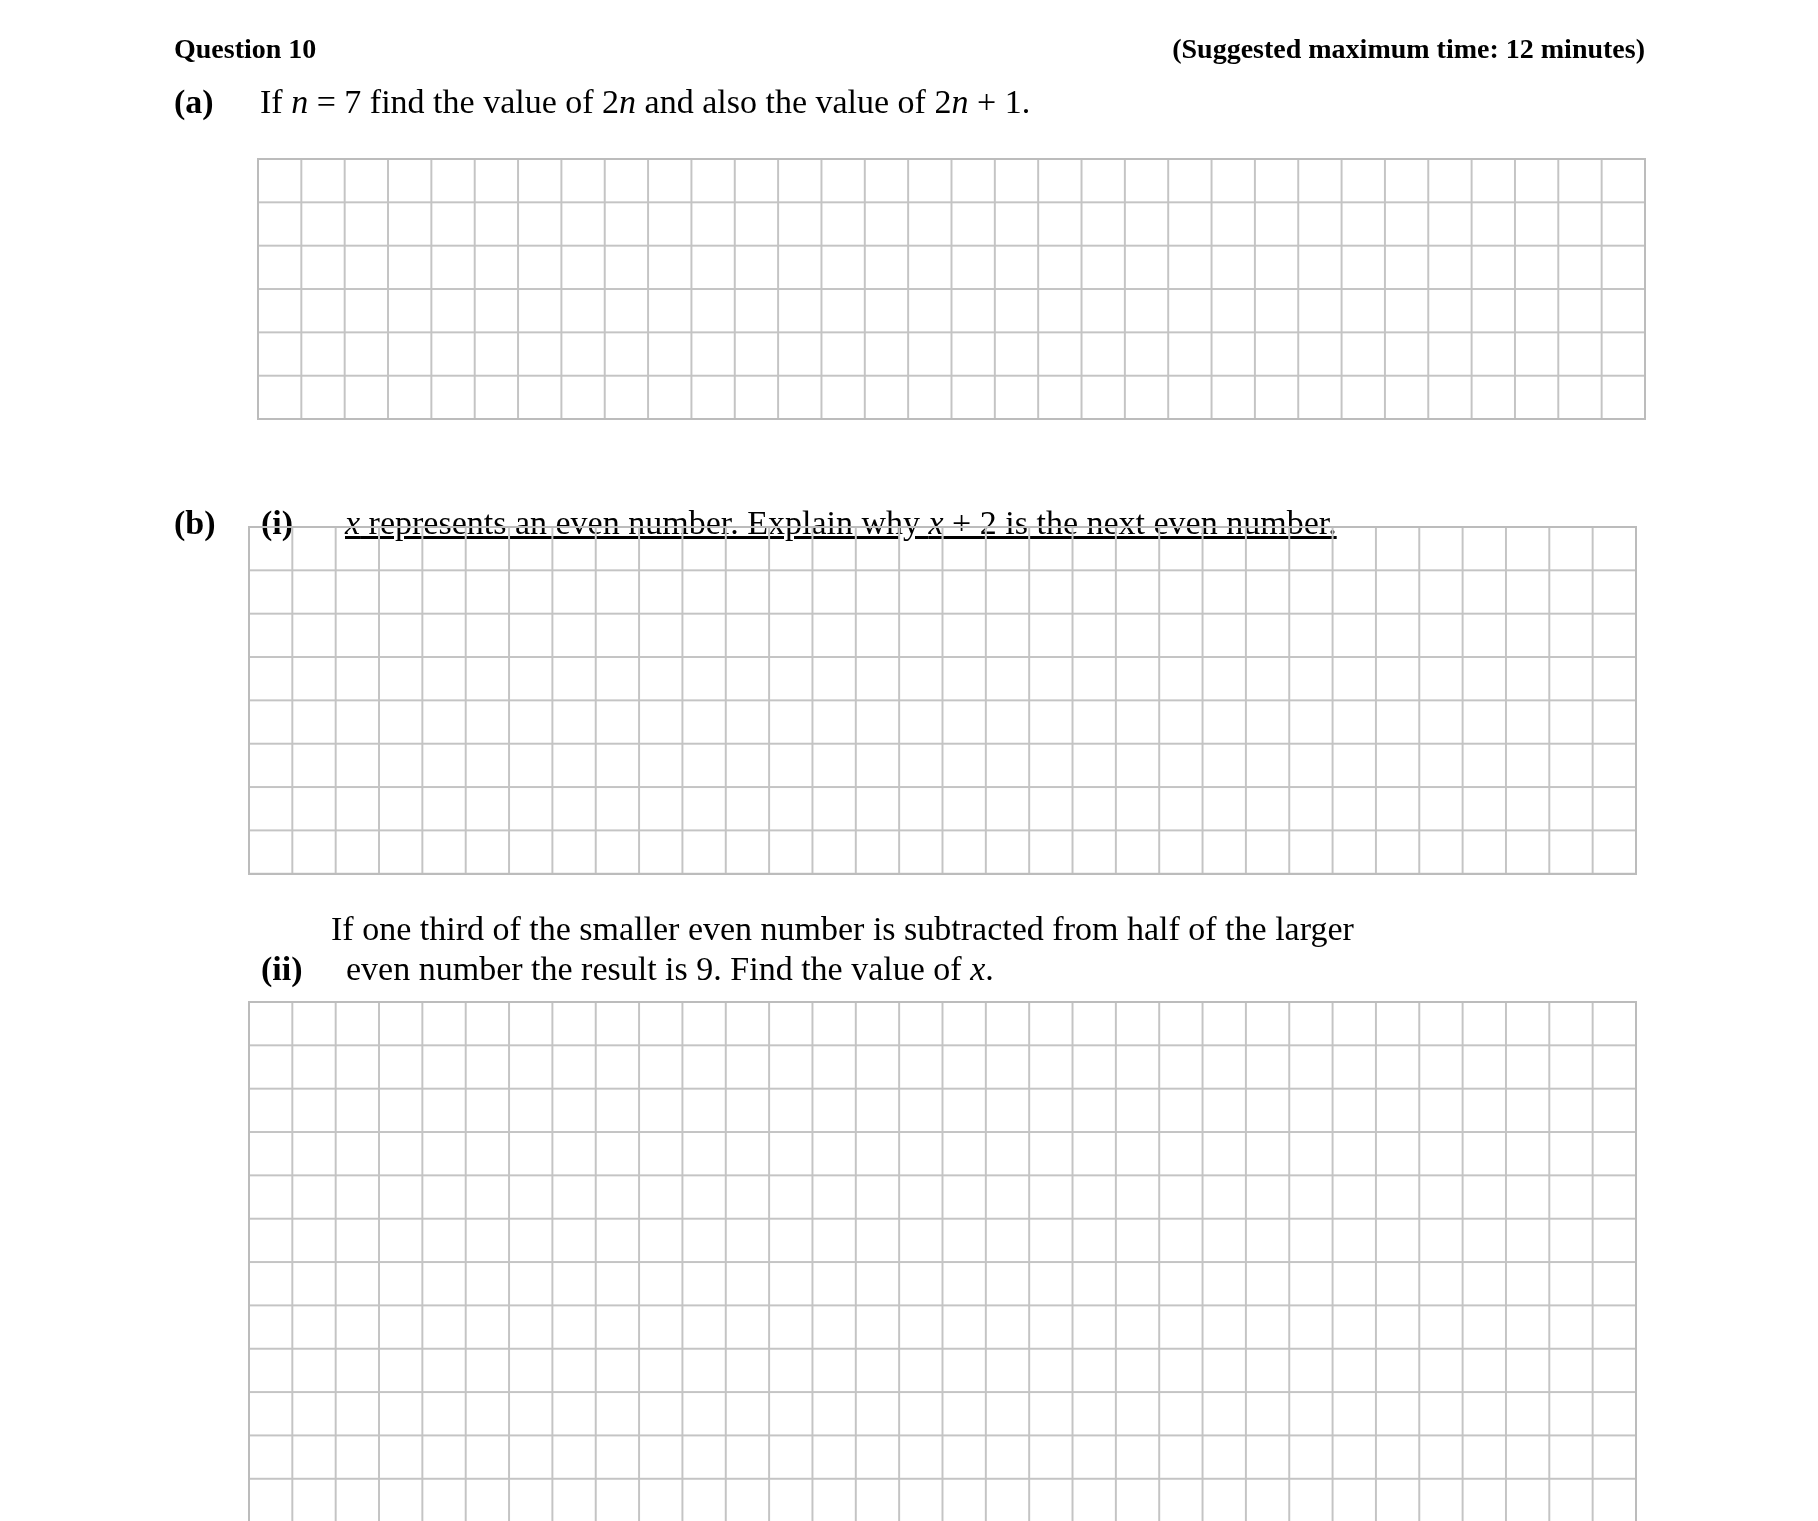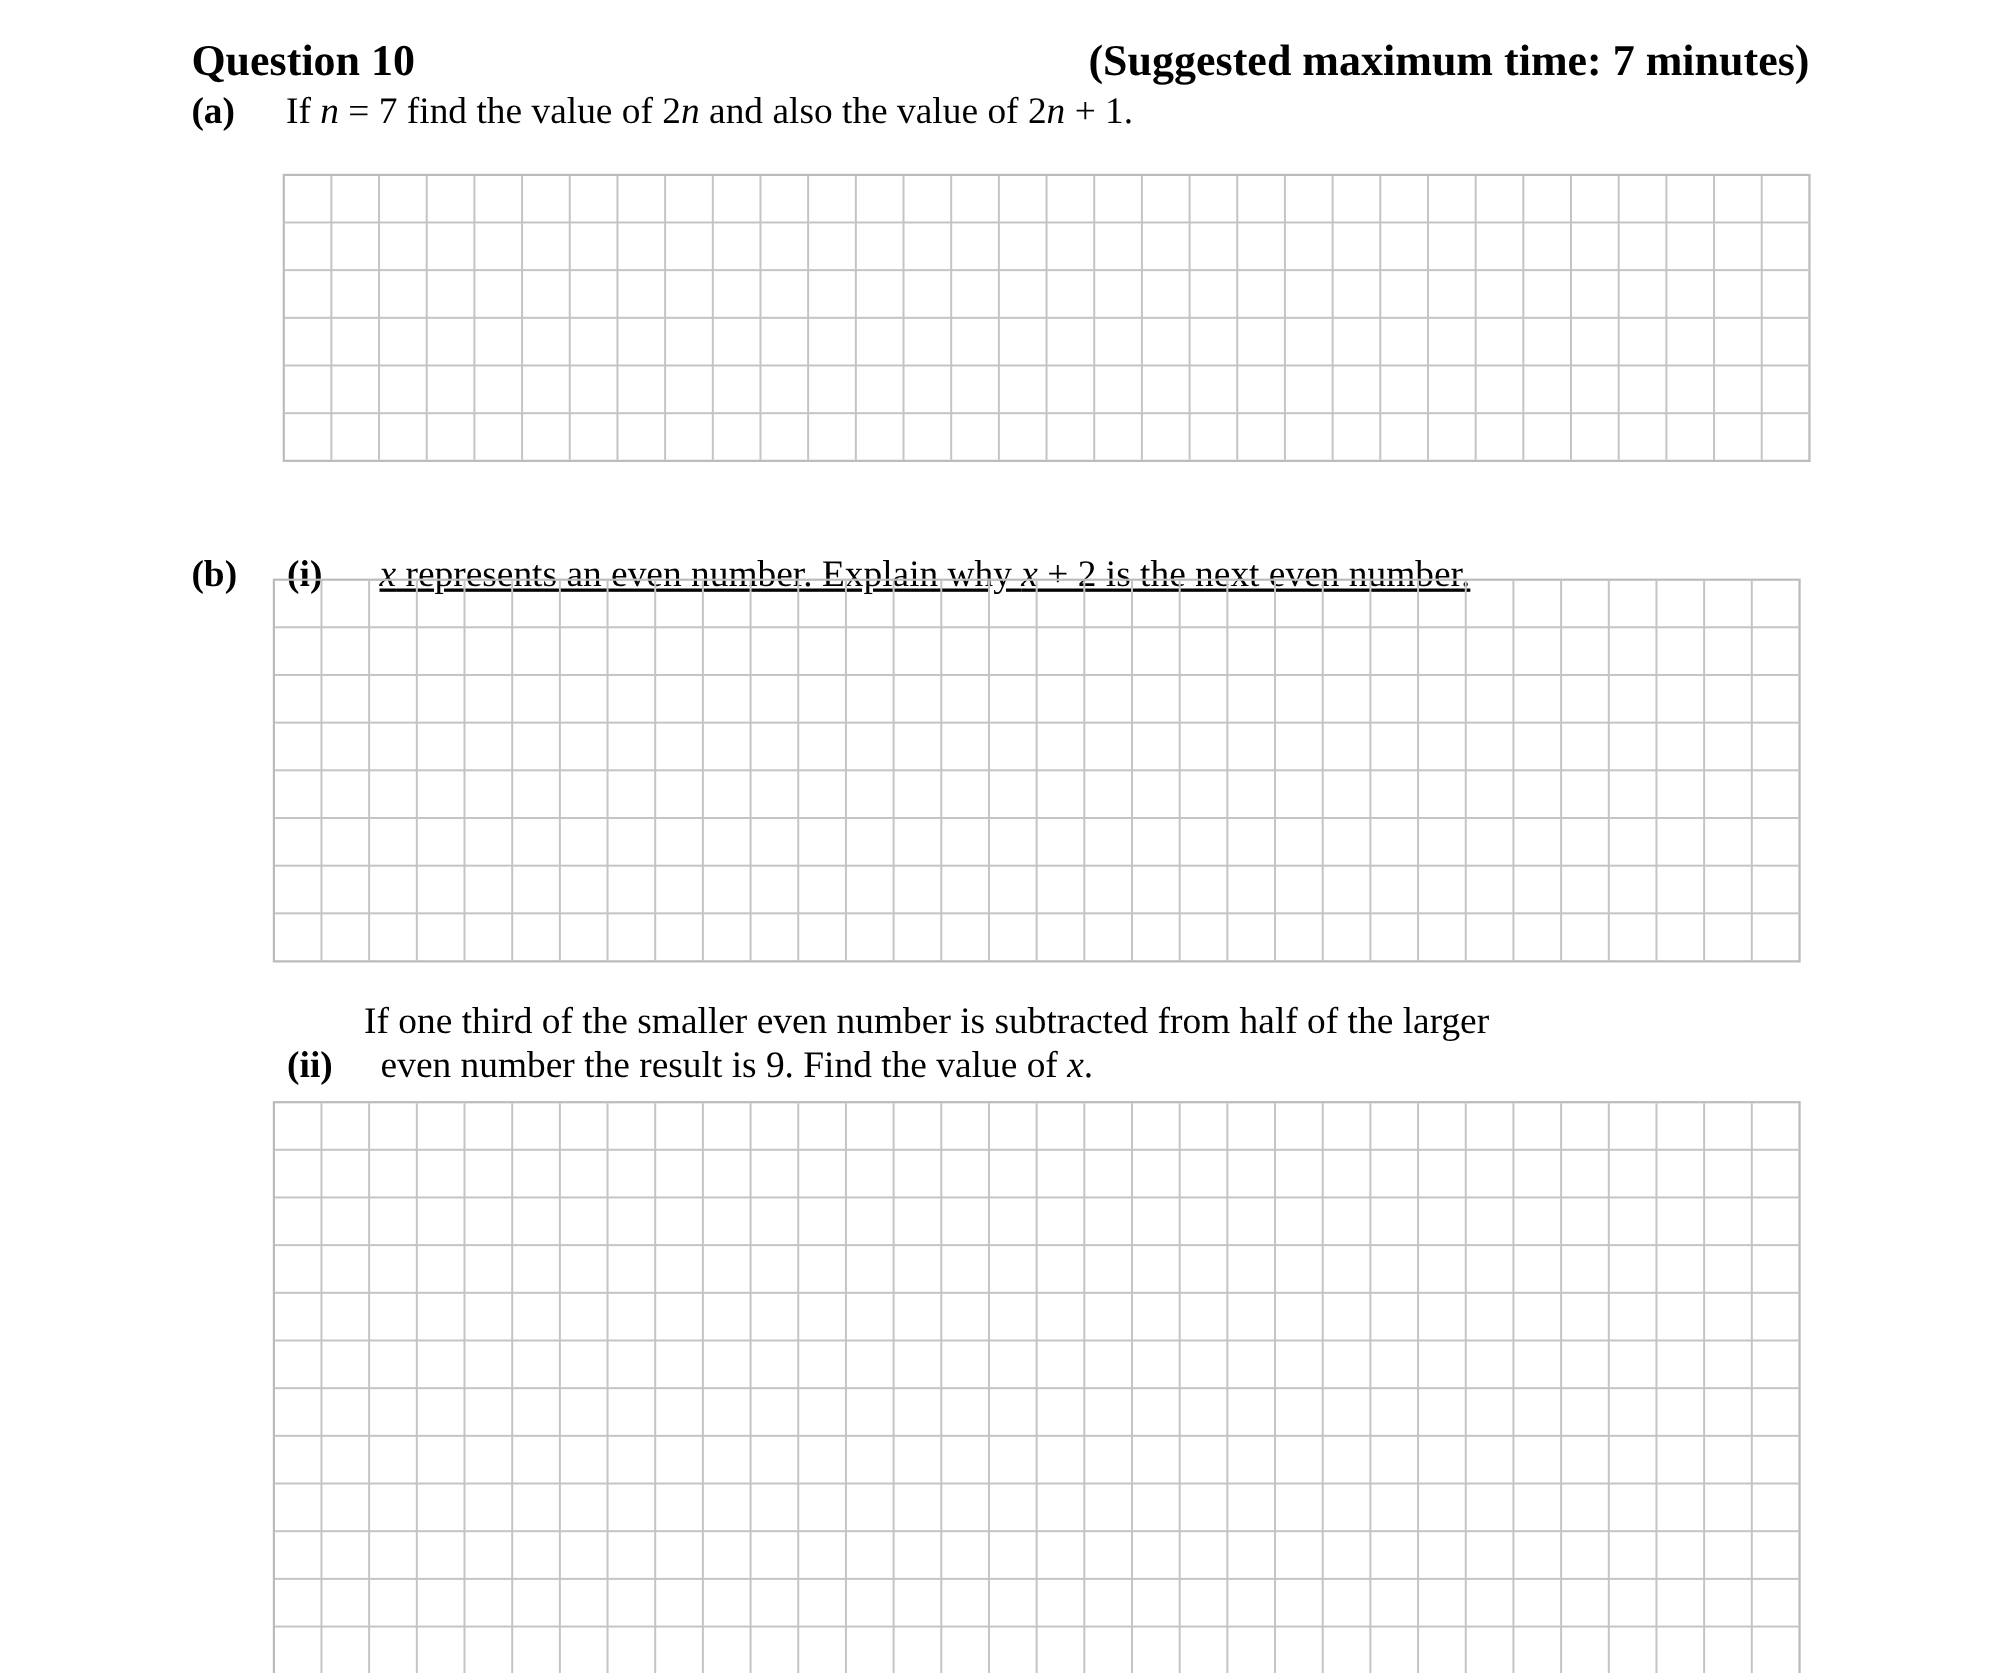--- a/index.html
+++ b/index.html
@@ -1,35 +1,35 @@
 <!DOCTYPE html>
 <html><head>
 <meta charset="utf-8">
 <style>
   html, body { margin:0; padding:0; background:#ffffff; }
   body { width:1818px; height:1521px; position:relative; overflow:hidden;
          font-family:"Liberation Serif", "DejaVu Serif", serif; color:#000; }
   .t { position:absolute; white-space:nowrap; line-height:1; }
   .bold { font-weight:bold; }
-  .h { font-size:40px; }
+  .h { font-size:28px; }
   .body { font-size:34px; }
   .grid { position:absolute; box-sizing:border-box;
           border:2px solid #bcbcbc;
           background-image:
             linear-gradient(to right, #c4c4c4 0, #c4c4c4 2px, transparent 2px),
             linear-gradient(to bottom, #c4c4c4 0, #c4c4c4 2px, transparent 2px);
           background-size:43.35px 43.35px;
           background-position:-2px -2px; }
   i { font-style:italic; }
 </style>
 </head>
 <body>
 
 <div class="t h bold" style="left:174px; top:35px;">Question 10</div>
-<div class="t h bold" style="right:173px; top:35px;">(Suggested maximum time: 7 minutes)</div>
+<div class="t h bold" style="right:173px; top:35px;">(Suggested maximum time: 12 minutes)</div>
 
 <div class="t body bold" style="left:174px; top:85px;">(a)</div>
 <div class="t body" style="left:260px; top:85px;">
   <span>If </span><i>n</i><span> = 7 find the value of 2</span><i>n</i><span> and also the value of 2</span><i>n</i><span> + 1.</span>
 </div>
 <div class="grid" style="left:257px; top:158px; width:1389px; height:262px;"></div>
 
 <div class="t body bold" style="left:174px; top:506px;">(b)</div>
 <div class="t body bold" style="left:261px; top:506px;">(i)</div>
 <div class="t body" style="left:345px; top:506px;text-decoration:underline;">

